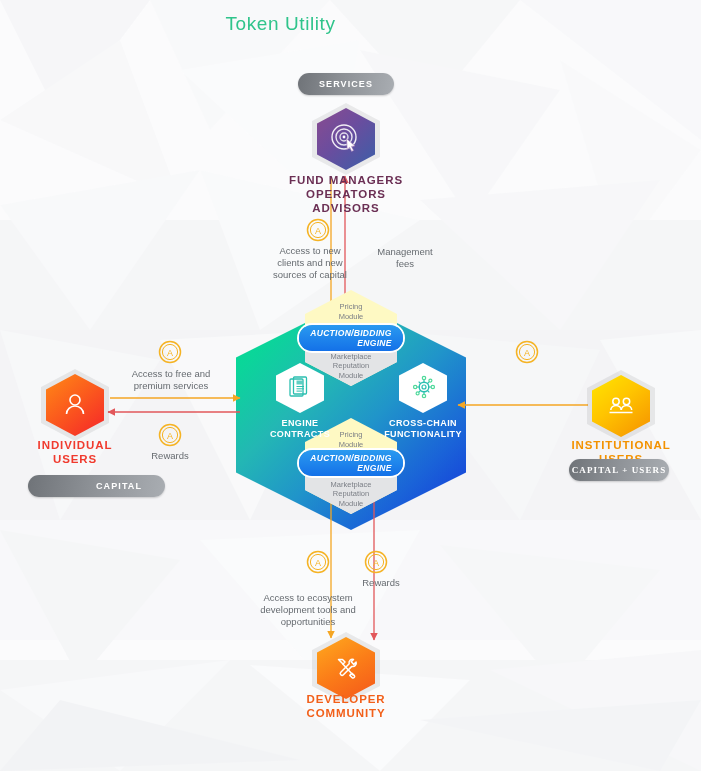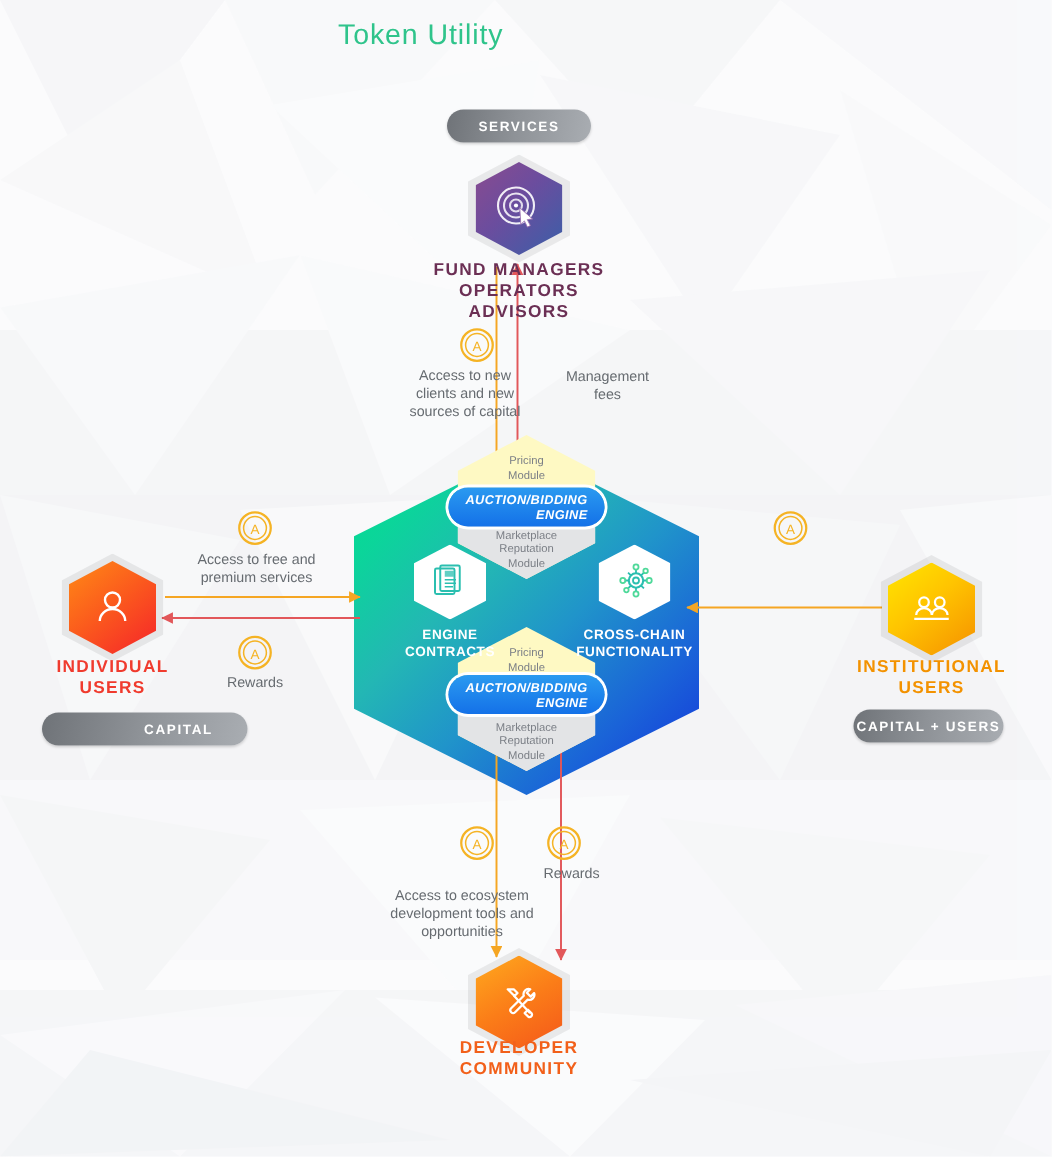--- a/index.html
+++ b/index.html
@@ -315,21 +315,21 @@
         <circle cx="10" cy="8.5" r="3.2" fill="none" stroke="#ffffff" stroke-width="1.5"></circle>
         <path d="M4.8,17 a5.2,4.6 0 0 1 10.4,0" fill="none" stroke="#ffffff" stroke-width="1.5"></path>
         <circle cx="20.5" cy="8.5" r="3.2" fill="none" stroke="#ffffff" stroke-width="1.5"></circle>
         <path d="M15.3,17 a5.2,4.6 0 0 1 10.4,0" fill="none" stroke="#ffffff" stroke-width="1.5"></path>
         <line x1="3.5" y1="19.5" x2="26.5" y2="19.5" stroke="#ffffff" stroke-width="1.5"></line>
       </svg>
     </div>
   </div>
   <div class="nodelabel" id="lbl-institutional" style="left:556px;top:438px;width:130px;">INSTITUTIONAL
 USERS</div>
-  <div class="pill" id="pill-right" style="left:569px;top:473px;width:100px;">CAPITAL + USERS</div>
+  <div class="pill" id="pill-right" style="left:569px;top:459px;width:100px;font-family:Liberation Serif, serif;">CAPITAL + USERS</div>
 
   <div class="coin" style="left:515px;top:340px;">
     <svg width="24" height="24" viewBox="0 0 24 24">
       <circle cx="12" cy="12" r="10.5" fill="none" stroke="#f5b324" stroke-width="1.5"></circle>
       <circle cx="12" cy="12" r="7.6" fill="none" stroke="#f5b324" stroke-width="1"></circle>
       <text x="12" y="16" text-anchor="middle" font-family="Liberation Sans, sans-serif" font-size="9" fill="#f5b324">A</text>
     </svg>
   </div>
 
   <div class="coin" style="left:306px;top:550px;">

